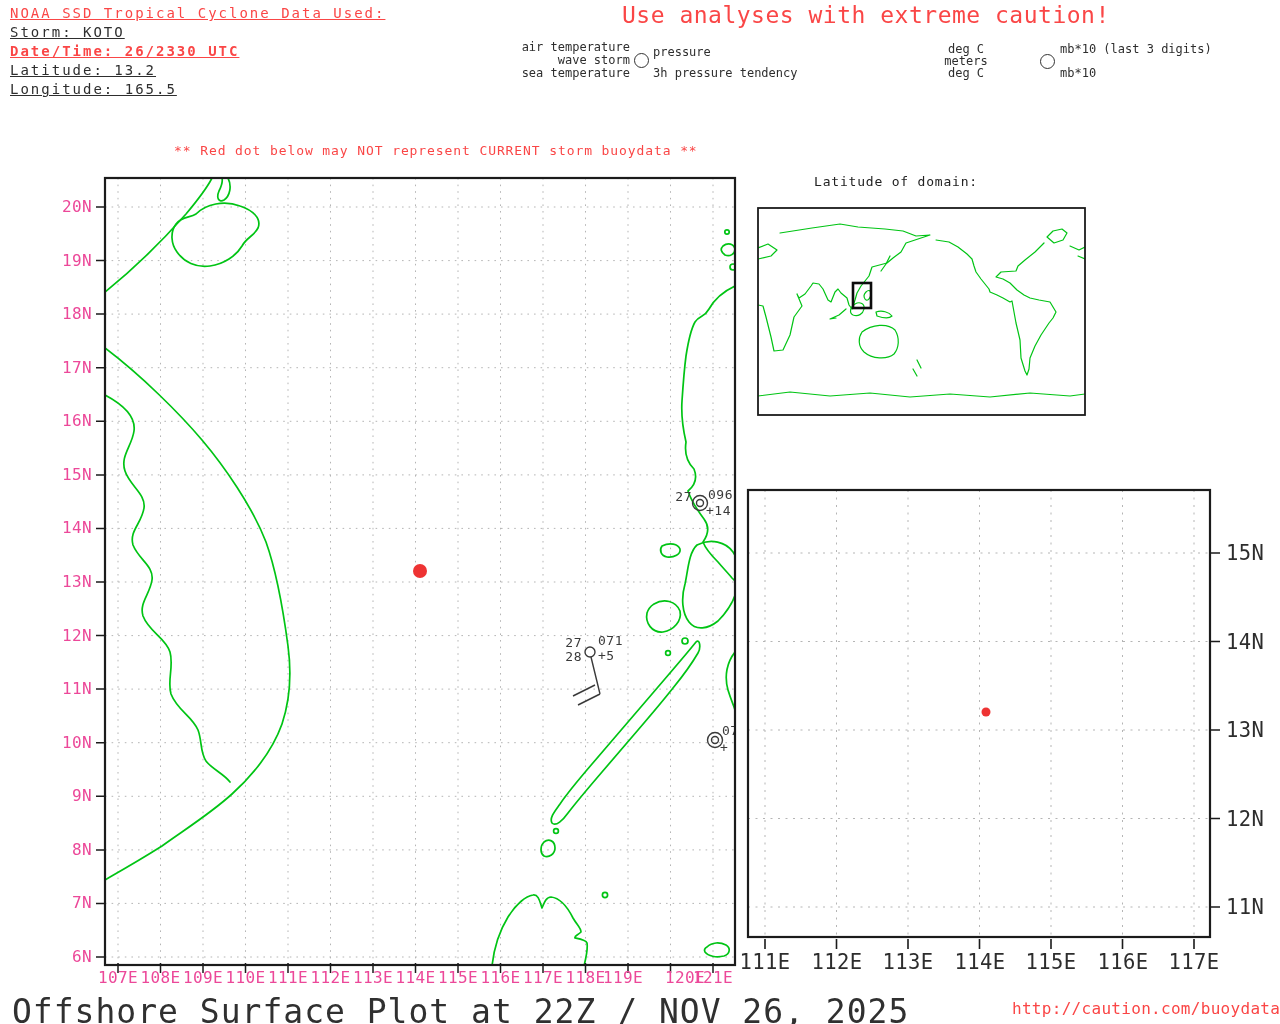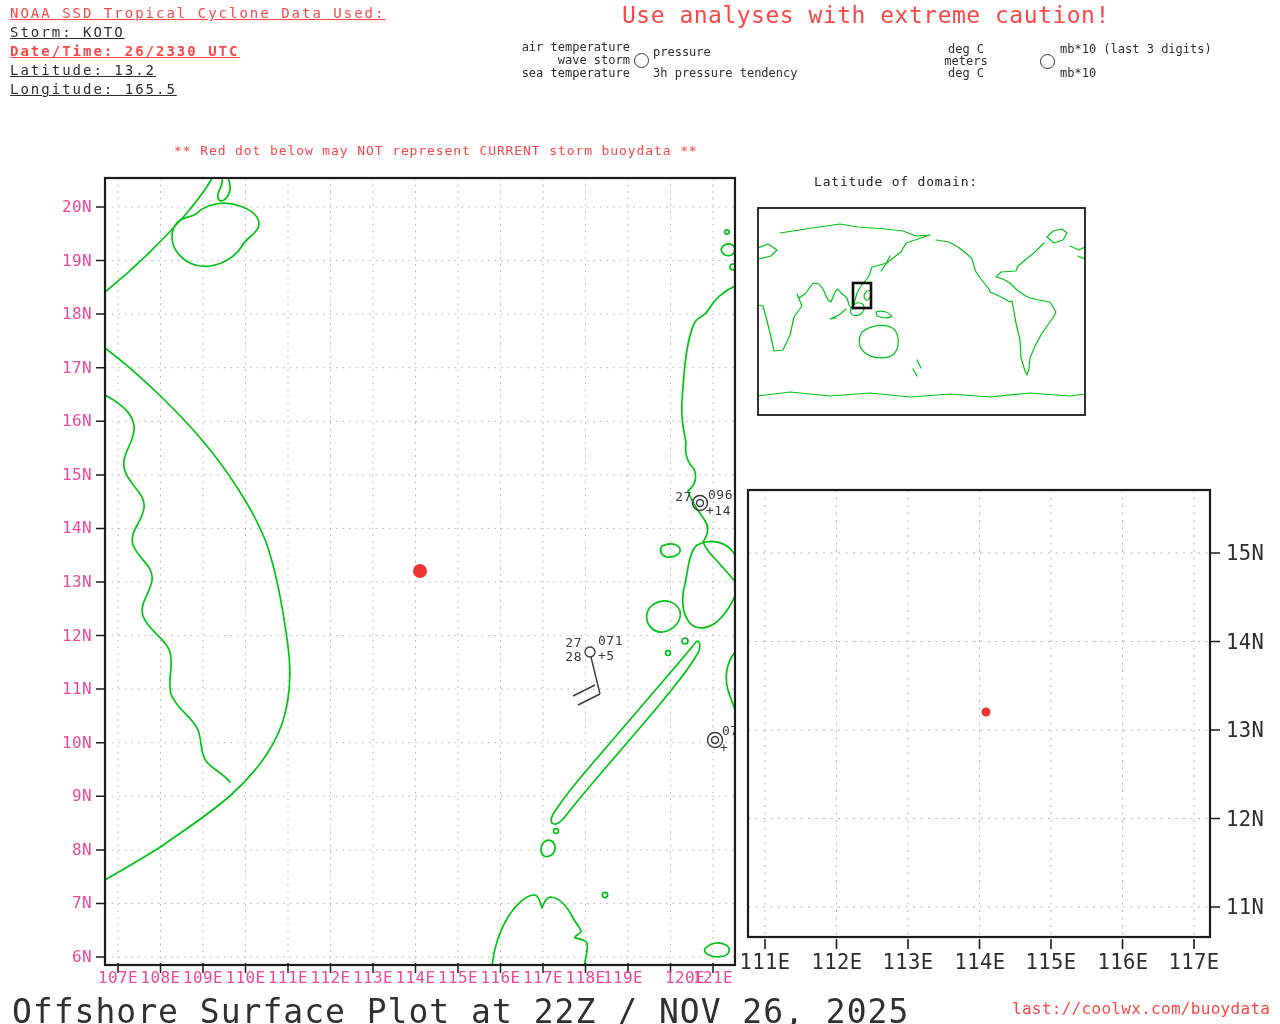--- a/index.html
+++ b/index.html
@@ -185,13 +185,13 @@
 
 <div class="t zax zx" style="left:733px;top:950px">111E</div>
 <div class="t zax zx" style="left:805px;top:950px">112E</div>
 <div class="t zax zx" style="left:876px;top:950px">113E</div>
 <div class="t zax zx" style="left:948px;top:950px">114E</div>
 <div class="t zax zx" style="left:1019px;top:950px">115E</div>
 <div class="t zax zx" style="left:1091px;top:950px">116E</div>
 <div class="t zax zx" style="left:1162px;top:950px">117E</div>
 
 <div class="t footer-title" style="left:12px;top:992px">Offshore Surface Plot at 22Z / NOV 26, 2025</div>
-<div class="t url red" style="left:1012px;top:999px">last://coolwx.com/buoydata</div>
+<div class="t url red" style="left:1012px;top:999px">http://caution.com/buoydata</div>
 
 </body></html>

